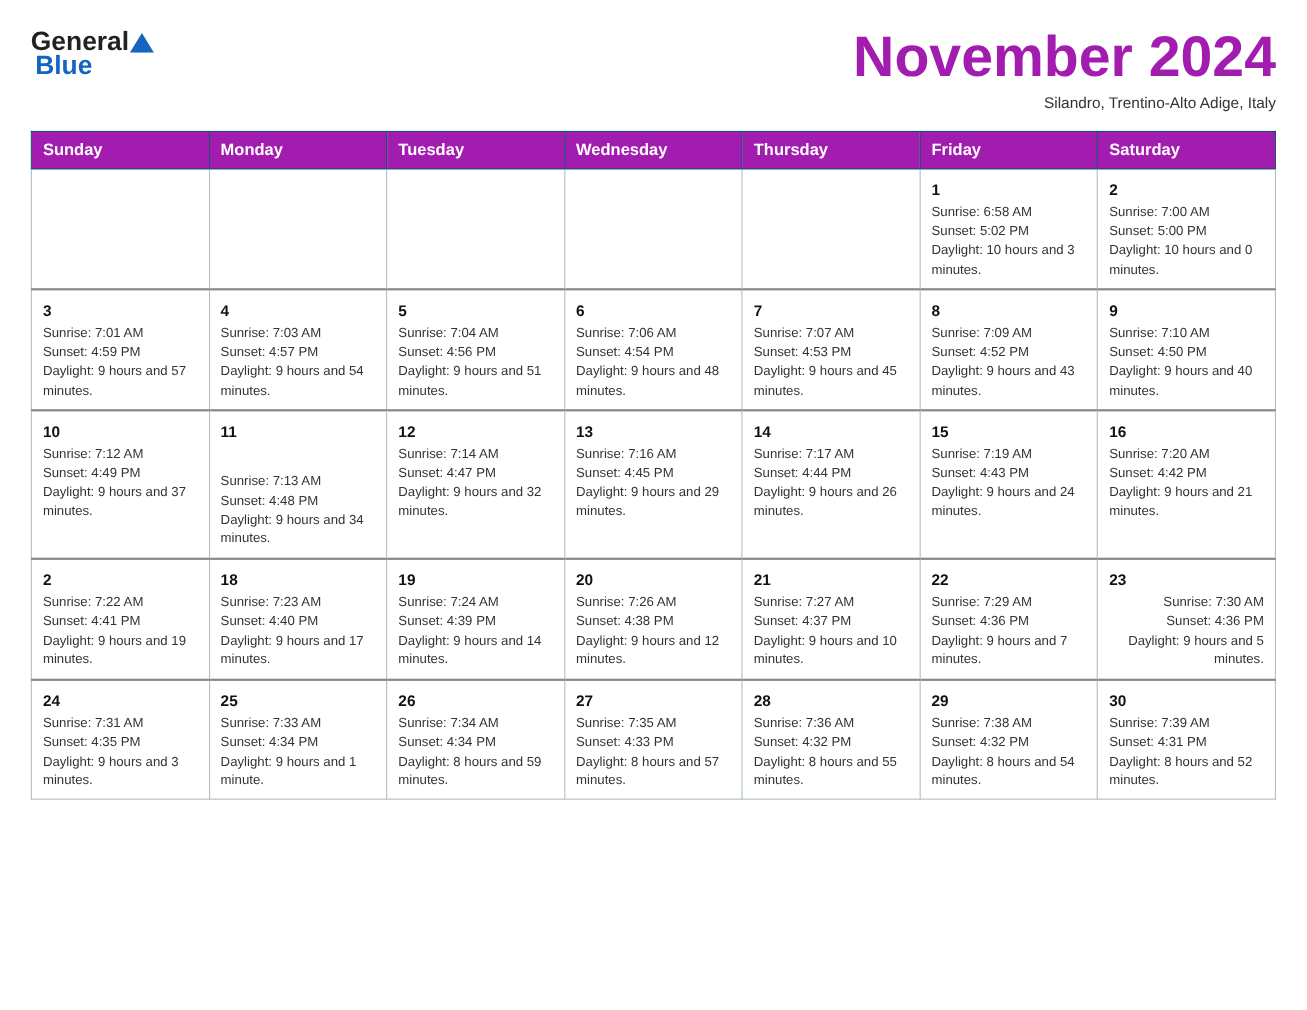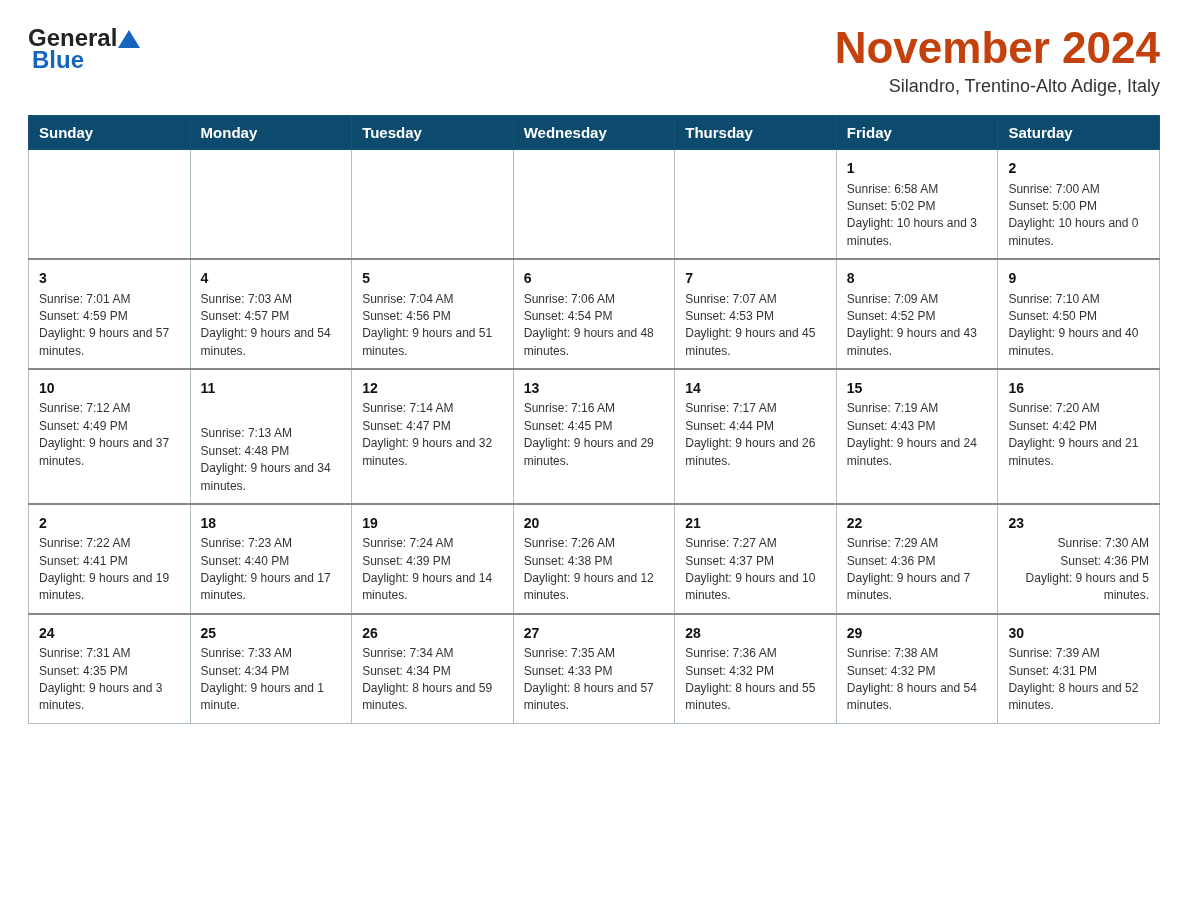--- a/index.html
+++ b/index.html
@@ -22,36 +22,36 @@
       align-items: flex-start;
     }
     .logo-row {
       display: flex;
       align-items: center;
     }
     .title-block {
       text-align: right;
     }
     .month-title {
-      font-size: 44px;
+      font-size: 52px;
       font-weight: 900;
-      color: #c2410c;
+      color: #a21caf;
       line-height: 1.1;
     }
     .subtitle {
-      font-size: 18px;
+      font-size: 14px;
       color: #333;
       margin-top: 4px;
     }
     .calendar {
       width: 100%;
       border-collapse: collapse;
     }
     .calendar th {
-      background-color: #0c4a6e;
+      background-color: #a21caf;
       color: #fff;
       font-size: 15px;
       font-weight: 600;
       padding: 8px 10px;
       text-align: left;
       border: 1px solid #1a5276;
     }
     .calendar td {
       vertical-align: top;
       padding: 8px 10px;

